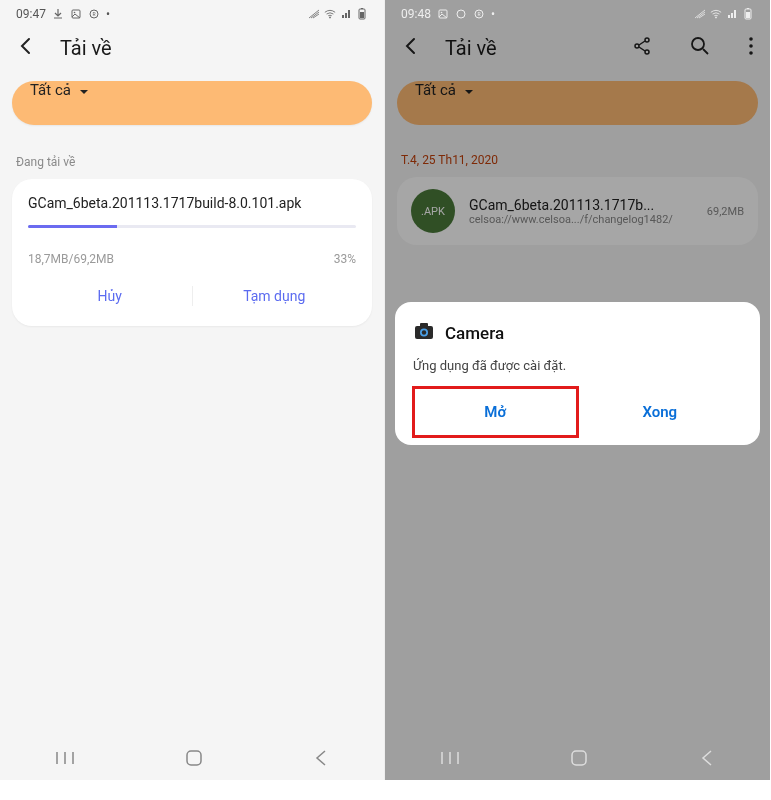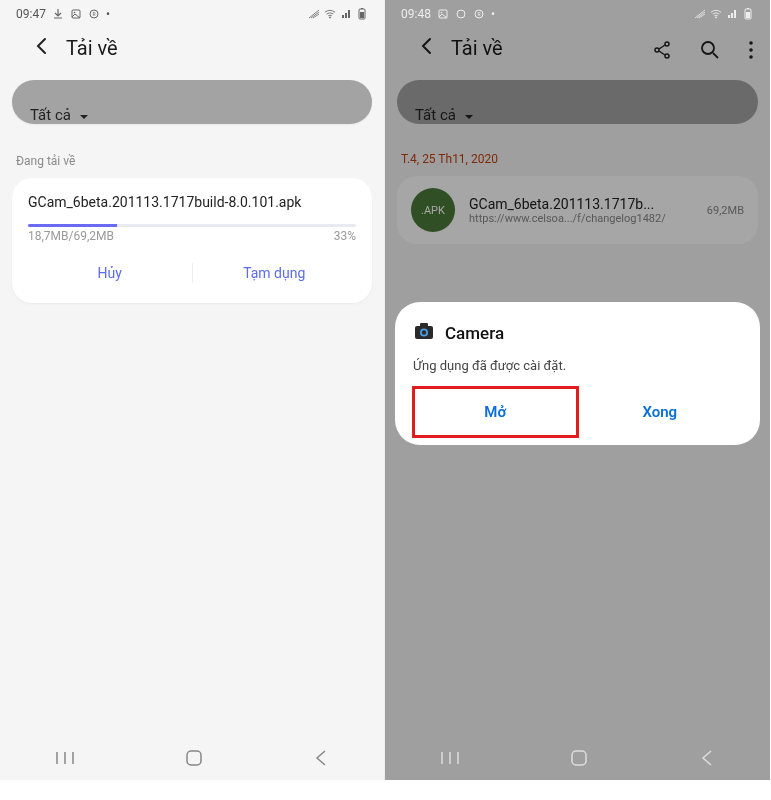--- a/index.html
+++ b/index.html
@@ -7,49 +7,49 @@
   .phone { width: 385px; height: 780px; position: relative; overflow: hidden; }
   .phone-left { background: #f5f5f5; border-right: 1px solid #eee; }
   .phone-right { background: #f5f5f5; }
   .dim-overlay { position: absolute; inset: 0; background: rgba(0,0,0,0.35); z-index: 5; }
 
   .statusbar { height: 28px; display: flex; align-items: center; justify-content: space-between; padding: 0 16px; font-size: 12px; color: #555; }
   .statusbar .sb-left { display: flex; align-items: center; gap: 6px; }
   .statusbar .sb-right { display: flex; align-items: center; gap: 4px; }
   .sb-ico { width: 12px; height: 12px; display: inline-flex; align-items: center; justify-content: center; }
 
-  .header { display: flex; align-items: flex-end; padding: 8px 16px 12px 16px; gap: 14px; margin-left: 16px; }
+  .header { display: flex; align-items: flex-start; padding: 8px 16px 12px 16px; gap: 24px; }
   .header .title { font-size: 20px; color: #1a1a1a; font-weight: 400; }
   .header .spacer { flex: 1; }
   .header .act svg { display: block; }
 
   .chip-row { padding: 8px 12px; }
-  .chip { background: #a3a3a3; border-radius: 22px; height: 44px; display: inline-flex; align-items: flex-end; padding: 0 18px; gap: 8px; font-size: 15px; color: #222; box-shadow: 0 1px 2px rgba(0,0,0,0.06); width: 100%; }
+  .chip { background: #fdba74; border-radius: 22px; height: 44px; display: inline-flex; align-items: flex-start; padding: 0 18px; gap: 8px; font-size: 15px; color: #222; box-shadow: 0 1px 2px rgba(0,0,0,0.06); width: 100%; }
   .phone-right .chip { box-shadow: none; }
 
   .section-label { font-size: 12px; color: #8a8a8a; padding: 22px 16px 10px 16px; }
   .date-label { font-size: 12px; color: #c2410c; padding: 20px 10px 10px 16px; }
 
   .card { background: #fff; margin: 0 12px; border-radius: 20px; padding: 16px 16px 10px 16px; box-shadow: 0 1px 2px rgba(0,0,0,0.05); }
   .card .fname { font-size: 14px; color: #222; word-break: break-all; }
   .progress-track { height: 3px; background: #e9e9f2; margin-top: 14px; border-radius: 2px; overflow: hidden; }
   .progress-fill { height: 100%; background: #6b6bf0; width: 27%; }
-  .prog-row { display: flex; justify-content: space-between; font-size: 12px; color: #9a9a9a; margin-top: 2px; }
+  .prog-row { display: flex; justify-content: space-between; font-size: 12px; color: #9a9a9a; margin-top: 24px; }
   .btn-row { display: flex; margin-top: 10px; }
   .btn-row .tbtn { flex: 1; text-align: center; padding: 12px 0; color: #5b6bf0; font-size: 14px; position: relative; }
   .btn-row .vsep { width: 1px; background: #eee; align-self: center; height: 20px; }
 
   .file-row { background: #fff; margin: 0 12px; border-radius: 20px; padding: 12px 14px; display: flex; align-items: center; gap: 14px; }
   .apk-badge { width: 44px; height: 44px; border-radius: 22px; background: #4a7a3a; color: #fff; display: flex; align-items: center; justify-content: center; font-size: 11px; font-weight: 400; }
   .file-meta { flex: 1; min-width: 0; }
   .file-meta .fn { font-size: 14px; color: #222; white-space: nowrap; overflow: hidden; text-overflow: ellipsis; }
   .file-meta .fu { font-size: 11px; color: #888; white-space: nowrap; overflow: hidden; text-overflow: ellipsis; }
   .file-size { font-size: 11px; color: #888; }
 
-  .dialog { position: absolute; left: 10px; right: 10px; top: 302px; background: #fff; border-radius: 25px; z-index: 10; padding: 18px 18px 8px 18px; }
+  .dialog { position: absolute; left: 10px; right: 10px; top: 302px; background: #fff; border-radius: 16px; z-index: 10; padding: 18px 18px 8px 18px; }
   .dialog .dlg-head { display: flex; align-items: center; gap: 10px; }
   .dialog .dlg-title { font-size: 17px; color: #111; font-weight: 500; }
   .dialog .dlg-msg { font-size: 13px; color: #444; margin-top: 12px; }
   .dlg-btns { display: flex; margin-top: 14px; }
   .dlg-btns .dbtn { flex: 1; text-align: center; padding: 16px 0; color: #0a6fd8; font-size: 15px; font-weight: 600; }
   .dbtn.open-hl { outline: 3px solid #e21b1b; outline-offset: -2px; }
 
   .navbar { position: absolute; bottom: 0; left: 0; right: 0; height: 44px; display: flex; align-items: center; justify-content: space-around; }
   .navbar svg { display: block; }
 
@@ -258,21 +258,21 @@
           </svg></span>
     </div>
   </div>
 
   <div class="date-label">T.4, 25 Th11, 2020</div>
 
   <div class="file-row">
     <div class="apk-badge">.APK</div>
     <div class="file-meta">
       <div class="fn">GCam_6beta.201113.1717b...</div>
-      <div class="fu">https://www.celsoa.../f/changelog1482/</div>
+      <div class="fu">celsoa://www.celsoa.../f/changelog1482/</div>
     </div>
     <div class="file-size">69,2MB</div>
   </div>
 
   <div class="dim-overlay"></div>
 
   <div class="dialog">
     <div class="dlg-head">
       <span>
         <svg width="22" height="22" viewBox="0 0 22 22">

